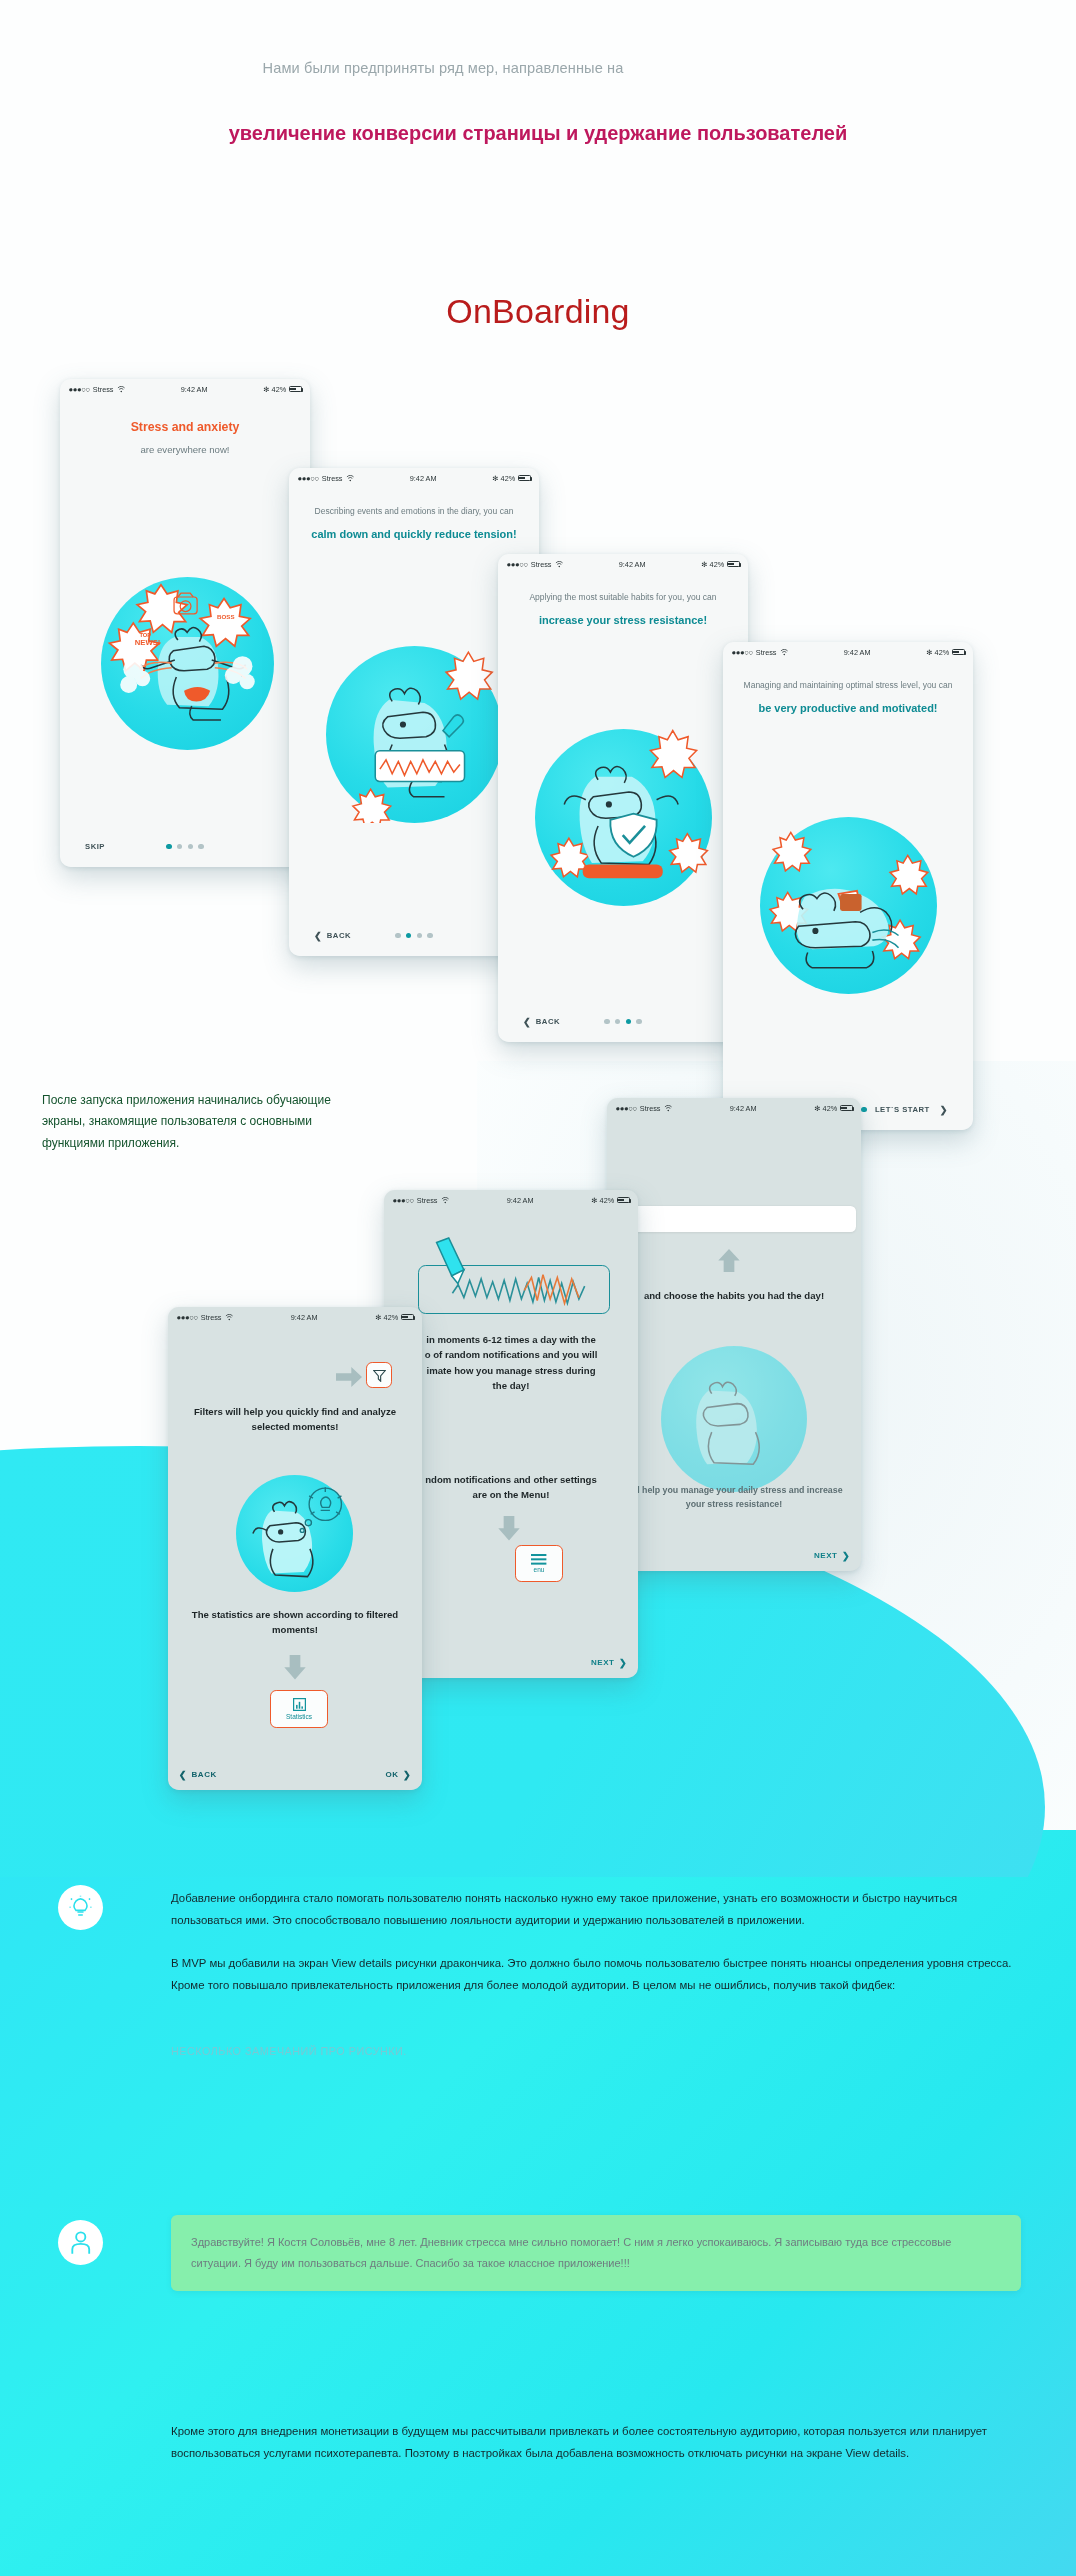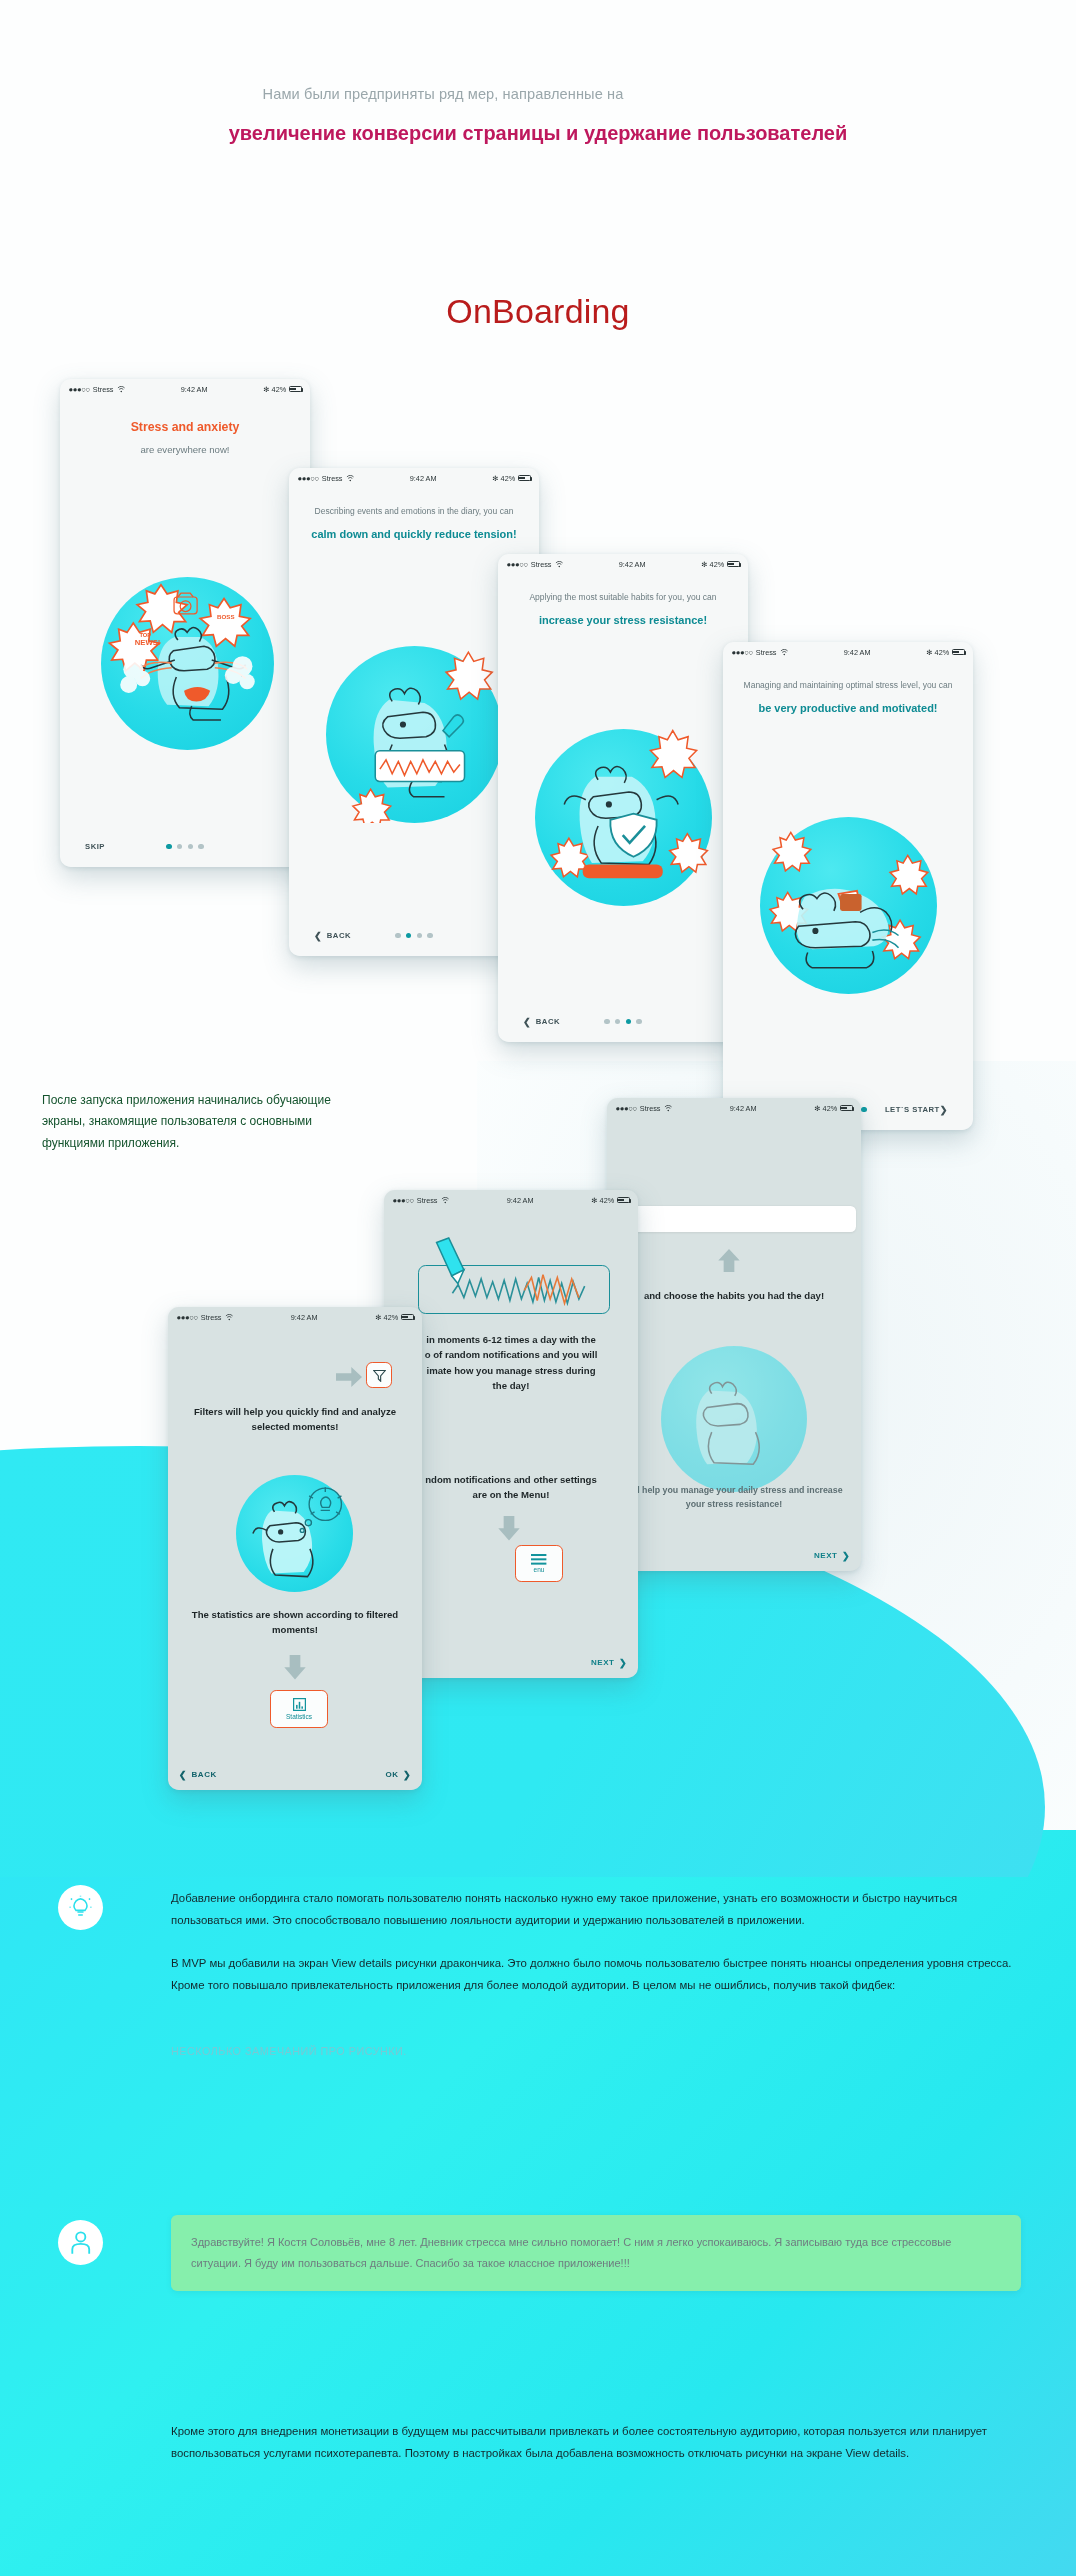--- a/index.html
+++ b/index.html
@@ -22,21 +22,21 @@
     clip-path: ellipse(907px 361px at 138px 361px);
   }
   .bg-soft-blue-1 {
     position:absolute; left:477px; top:1061px; width:600px; height:815px;
     background: radial-gradient(ellipse at 60% 40%, #eff6f8 0%, #f6fbfc 55%, #fdffff 100%);
   }
 
   
   .head-sub {
     position:absolute; left:0; top:60px; width:886px; text-align:center;
-    font-size:14.6px; color:#9aa7ab; letter-spacing:0.1px;margin-top:26px;
+    font-size:14.6px; color:#9aa7ab; letter-spacing:0.1px;
   }
   .head-main {
     position:absolute; left:192px; top:119px; width:692px; text-align:center;
     font-size:20px; font-weight:700; color:#be185d; line-height:1.42;
   }
   .section-title {
     position:absolute; left:192px; top:292px; width:692px; text-align:center;
     font-size:34px; font-weight:400; color:#b91c1c; letter-spacing:0.2px;
   }
 
@@ -405,21 +405,21 @@
       <span style="display:flex;align-items:center;gap:4.6px;">
         <span class="chev">❮</span>
         <span>BACK</span>
       </span>
       <span class="ob-dots">
         <span class="dot"></span>
         <span class="dot"></span>
         <span class="dot"></span>
         <span class="dot on"></span>
       </span>
-      <span class="nav-right" style="display:flex;align-items:center;gap:0;">
+      <span class="nav-right" style="display:flex;align-items:center;gap:10px;">
         <span>LET`S START</span>
         <span class="chev">❯</span>
       </span>
     </div>
   </div>
 
   <div class="phone tut" style="left:607px; top:1098px; width:254px; height:473px;">
     <div class="statusbar">
       <span class="sb-left">
         <span class="sb-dots">●●●○○</span>

